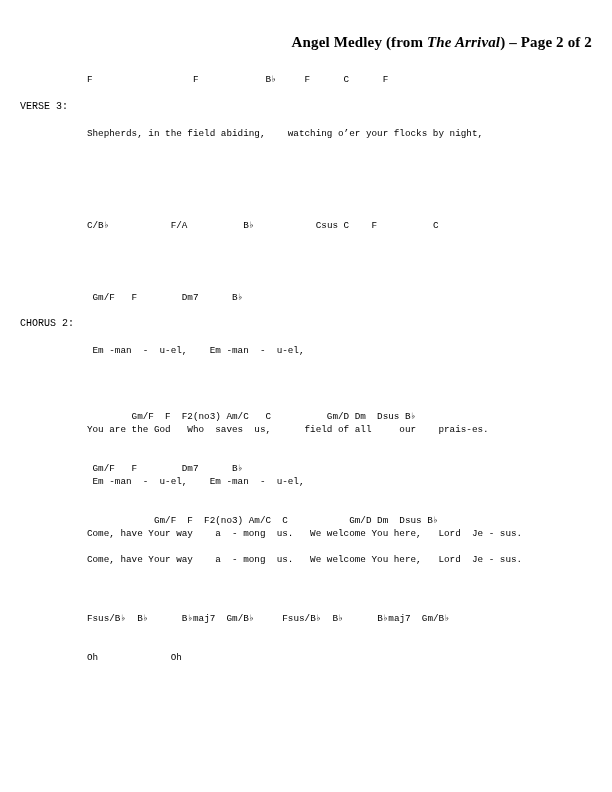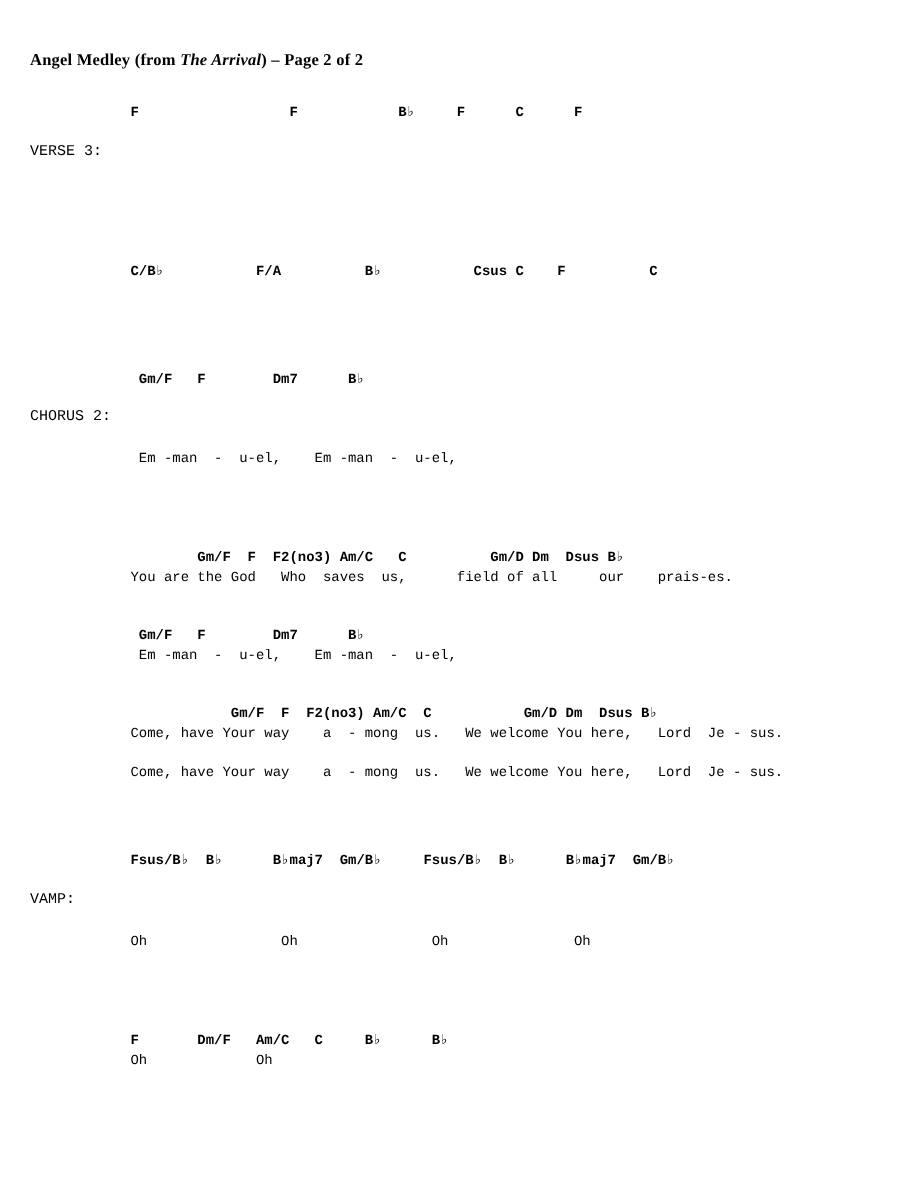--- a/index.html
+++ b/index.html
@@ -19,22 +19,22 @@
   .page {
     width: 612px;
     height: 792px;
     box-sizing: border-box;
     padding: 34px 20px 20px 20px;
     position: relative;
   }
 
   
   .title {
-    text-align: left;
-    font-size: 11px;
+    text-align: right;
+    font-size: 15px;
     font-weight: bold;
     letter-spacing: 0.15px;
     margin: 0 0 22px 0;
     white-space: nowrap;
   }
   .title .work { font-style: italic; font-weight: bold; }
 
   .block {
     position: relative;
     margin-bottom: 0;
@@ -45,21 +45,21 @@
     position: relative;
     white-space: pre;
     font-size: 10px;
     line-height: 13.5px;
   }
 
   .chordline {
     white-space: pre;
     font-family: "Liberation Mono", "DejaVu Sans Mono", monospace;
     font-size: 9.3px;
-    font-weight: bold;
+    font-weight: normal;
     line-height: 13px;
     letter-spacing: 0px;
     height: 13px;
   }
   .lyricline {
     white-space: pre;
     font-family: "Liberation Mono", "DejaVu Sans Mono", monospace;
     font-size: 9.3px;
     line-height: 13px;
     letter-spacing: 0px;
@@ -85,20 +85,21 @@
 <body>
 
 <div class="page">
 
   <div class="title"><span>Angel Medley (from </span><span class="work">The Arrival</span><span>) – Page 2 of 2</span></div>
 
   <div class="block">
     <div class="chordline">            F                  F            B♭     F      C      F</div>
     <div class="row">
       <span class="label">VERSE 3:</span>
+      <span class="lyricline indent">            Shepherds, in the field abiding,    watching o’er your flocks by night,</span>
     </div>
     <div class="spacer-md"></div>
     <div class="spacer-md"></div>
     <div class="chordline">            C/B♭           F/A          B♭           Csus C    F          C</div>
   </div>
 
   <div class="spacer-lg"></div>
   <div class="spacer-md"></div>
 
   <div class="block">
@@ -118,22 +119,17 @@
     <div class="lyricline">            Come, have Your way    a  - mong  us.   We welcome You here,   Lord  Je - sus.</div>
     <div class="spacer-sm"></div>
     <div class="lyricline">            Come, have Your way    a  - mong  us.   We welcome You here,   Lord  Je - sus.</div>
   </div>
 
   <div class="spacer-lg"></div>
   <div class="spacer-sm"></div>
 
   <div class="block">
     <div class="chordline">            Fsus/B♭  B♭      B♭maj7  Gm/B♭     Fsus/B♭  B♭      B♭maj7  Gm/B♭</div>
-    <div class="row">
-      <span class="label">VAMP:</span>
-      <span class="lyricline indent">            Oh                Oh                Oh               Oh</span>
-    </div>
     <div class="spacer-md"></div>
-    <div class="chordline">            F       Dm/F   Am/C   C     B♭      B♭</div>
     <div class="lyricline">            Oh             Oh</div>
   </div>
 
 </div>
 
 </body></html>

